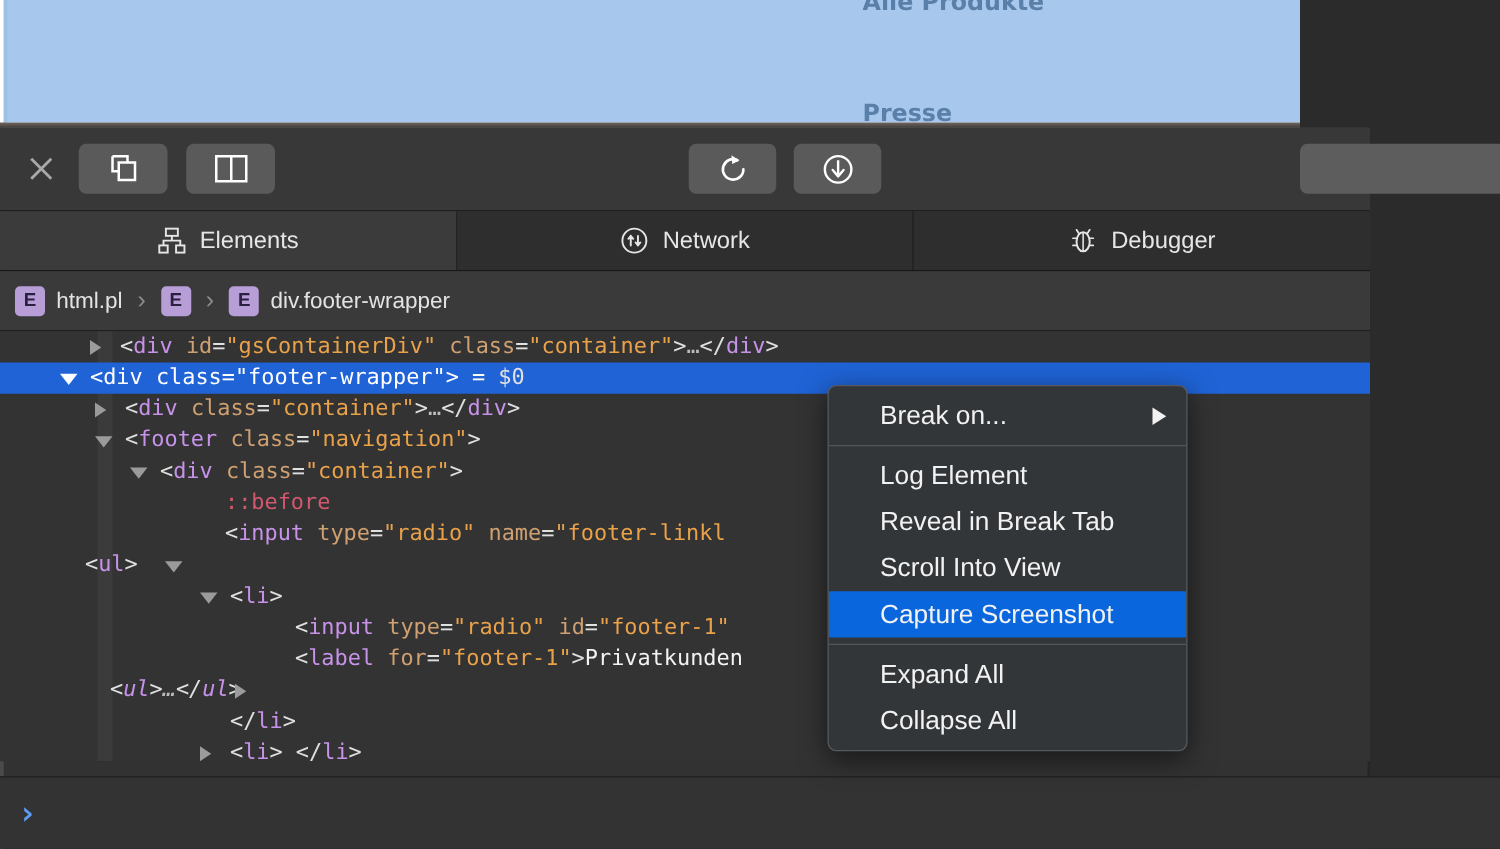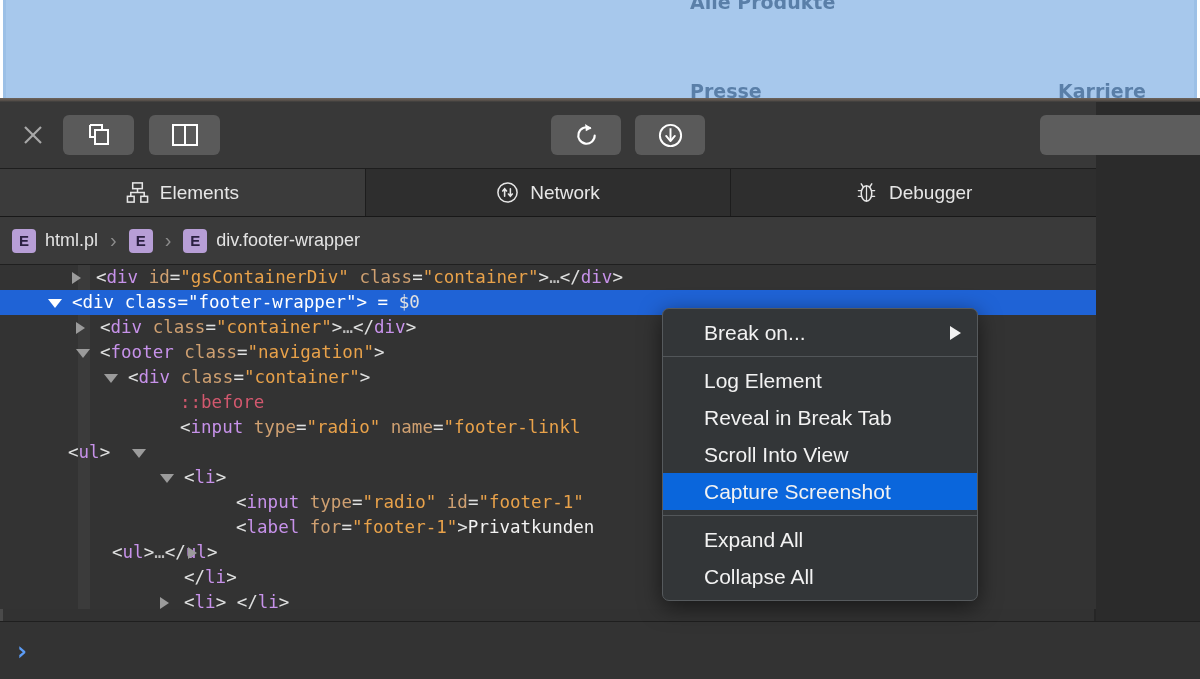--- a/index.html
+++ b/index.html
@@ -6,21 +6,21 @@
   html, body {
     width: 1200px; height: 679px;
     overflow: hidden;
     background: #2b2b2b;
     font-family: "Liberation Sans", sans-serif;
   }
   #root { position: relative; width: 1200px; height: 679px; }
 
   
   .page-view {
-    position: absolute; left: 0; top: 0; width: 1200px; height: 102px;
+    position: absolute; left: 0; top: 0; width: 1040px; height: 102px;
     background: #ffffff; overflow: hidden;
   }
   .page-highlight {
     position: absolute; left: 3px; top: 0px; width: 1194px; height: 98px;
     background: #a7c8ec;
     border-left: 3px solid #9cc0e6;
     border-right: 3px solid #9cc0e6;
   }
   .page-link {
     position: absolute;
@@ -178,21 +178,21 @@
     position: absolute; left: 0; top: 0; width: 3px; height: 577px;
     background: #4a4a4a;
   }
   .win-right-edge {
     position: absolute; right: 0; top: 0; width: 2px; height: 577px;
     background: #262626;
   }
 
   
   .ctx-menu {
-    position: absolute; left: 662px; top: 308px; width: 316px;
+    position: absolute; left: 662px; top: 308px; width: 288px;
     background: #333638;
     border: 1px solid #565a5d;
     border-radius: 7px;
     box-shadow: 0 6px 22px rgba(0,0,0,0.55);
     padding: 5px 0;
     overflow: hidden;
   }
   .ctx-item {
     position: relative;
     height: 37px; line-height: 37px;
@@ -332,21 +332,21 @@
         <div class="tree-row selected"><span class="twisty open" style="left: 48px;"></span><span style="margin-left: 72px;"><span class="punct">&lt;</span><span class="tag">div</span><span class="punct"> </span><span class="attr">class</span><span class="punct">=</span><span class="val">"footer-wrapper"</span><span class="punct">&gt; = </span><span class="dollar">$0</span></span></div>
         <div class="tree-row"><span class="twisty closed" style="left: 76px;"></span><span style="margin-left: 100px;"><span class="punct">&lt;</span><span class="tag">div</span><span class="punct"> </span><span class="attr">class</span><span class="punct">=</span><span class="val">"container"</span><span class="punct">&gt;</span><span class="ellip">…</span><span class="punct">&lt;/</span><span class="tag">div</span><span class="punct">&gt;</span></span></div>
         <div class="tree-row"><span class="twisty open" style="left: 76px;"></span><span style="margin-left: 100px;"><span class="punct">&lt;</span><span class="tag">footer</span><span class="punct"> </span><span class="attr">class</span><span class="punct">=</span><span class="val">"navigation"</span><span class="punct">&gt;</span></span></div>
         <div class="tree-row"><span class="twisty open" style="left: 104px;"></span><span style="margin-left: 128px;"><span class="punct">&lt;</span><span class="tag">div</span><span class="punct"> </span><span class="attr">class</span><span class="punct">=</span><span class="val">"container"</span><span class="punct">&gt;</span></span></div>
         <div class="tree-row"><span style="margin-left: 180px;"><span class="pseudo">::before</span></span></div>
         <div class="tree-row"><span style="margin-left: 180px;"><span class="punct">&lt;</span><span class="tag">input</span><span class="punct"> </span><span class="attr">type</span><span class="punct">=</span><span class="val">"radio"</span><span class="punct"> </span><span class="attr">name</span><span class="punct">=</span><span class="val">"footer-linkl</span></span></div>
         <div class="tree-row"><span class="twisty open" style="left: 132px;"></span><span style="margin-left: 68px;"><span class="punct">&lt;</span><span class="tag">ul</span><span class="punct">&gt;</span></span></div>
         <div class="tree-row"><span class="twisty open" style="left: 160px;"></span><span style="margin-left: 184px;"><span class="punct">&lt;</span><span class="tag">li</span><span class="punct">&gt;</span></span></div>
         <div class="tree-row"><span style="margin-left: 236px;"><span class="punct">&lt;</span><span class="tag">input</span><span class="punct"> </span><span class="attr">type</span><span class="punct">=</span><span class="val">"radio"</span><span class="punct"> </span><span class="attr">id</span><span class="punct">=</span><span class="val">"footer-1"</span></span></div>
         <div class="tree-row"><span style="margin-left: 236px;"><span class="punct">&lt;</span><span class="tag">label</span><span class="punct"> </span><span class="attr">for</span><span class="punct">=</span><span class="val">"footer-1"</span><span class="punct">&gt;</span><span class="txt">Privatkunden</span></span></div>
-        <div class="tree-row"><span class="twisty closed" style="left: 188px;"></span><span style="margin-left: 112px;"><span class="punct">&lt;</span><span class="tag">ul</span><span class="punct">&gt;</span><span class="ellip">…</span><span class="punct">&lt;/</span><span class="tag">ul</span><span class="punct">&gt;</span></span></div>
+        <div class="tree-row"><span class="twisty closed" style="left: 188px;"></span><span style="margin-left: 88px; font-style: italic;"><span class="punct">&lt;</span><span class="tag">ul</span><span class="punct">&gt;</span><span class="ellip">…</span><span class="punct">&lt;/</span><span class="tag">ul</span><span class="punct">&gt;</span></span></div>
         <div class="tree-row"><span style="margin-left: 184px;"><span class="punct">&lt;/</span><span class="tag">li</span><span class="punct">&gt;</span></span></div>
         <div class="tree-row"><span class="twisty closed" style="left: 160px;"></span><span style="margin-left: 184px;"><span class="punct">&lt;</span><span class="tag">li</span><span class="punct">&gt; &lt;/</span><span class="tag">li</span><span class="punct">&gt;</span></span></div>
       </div>
 
     <div class="console">
       <span class="console-chevron">›</span>
       <input class="console-input" type="text" placeholder="" style="">
     </div>
   </div>
 

